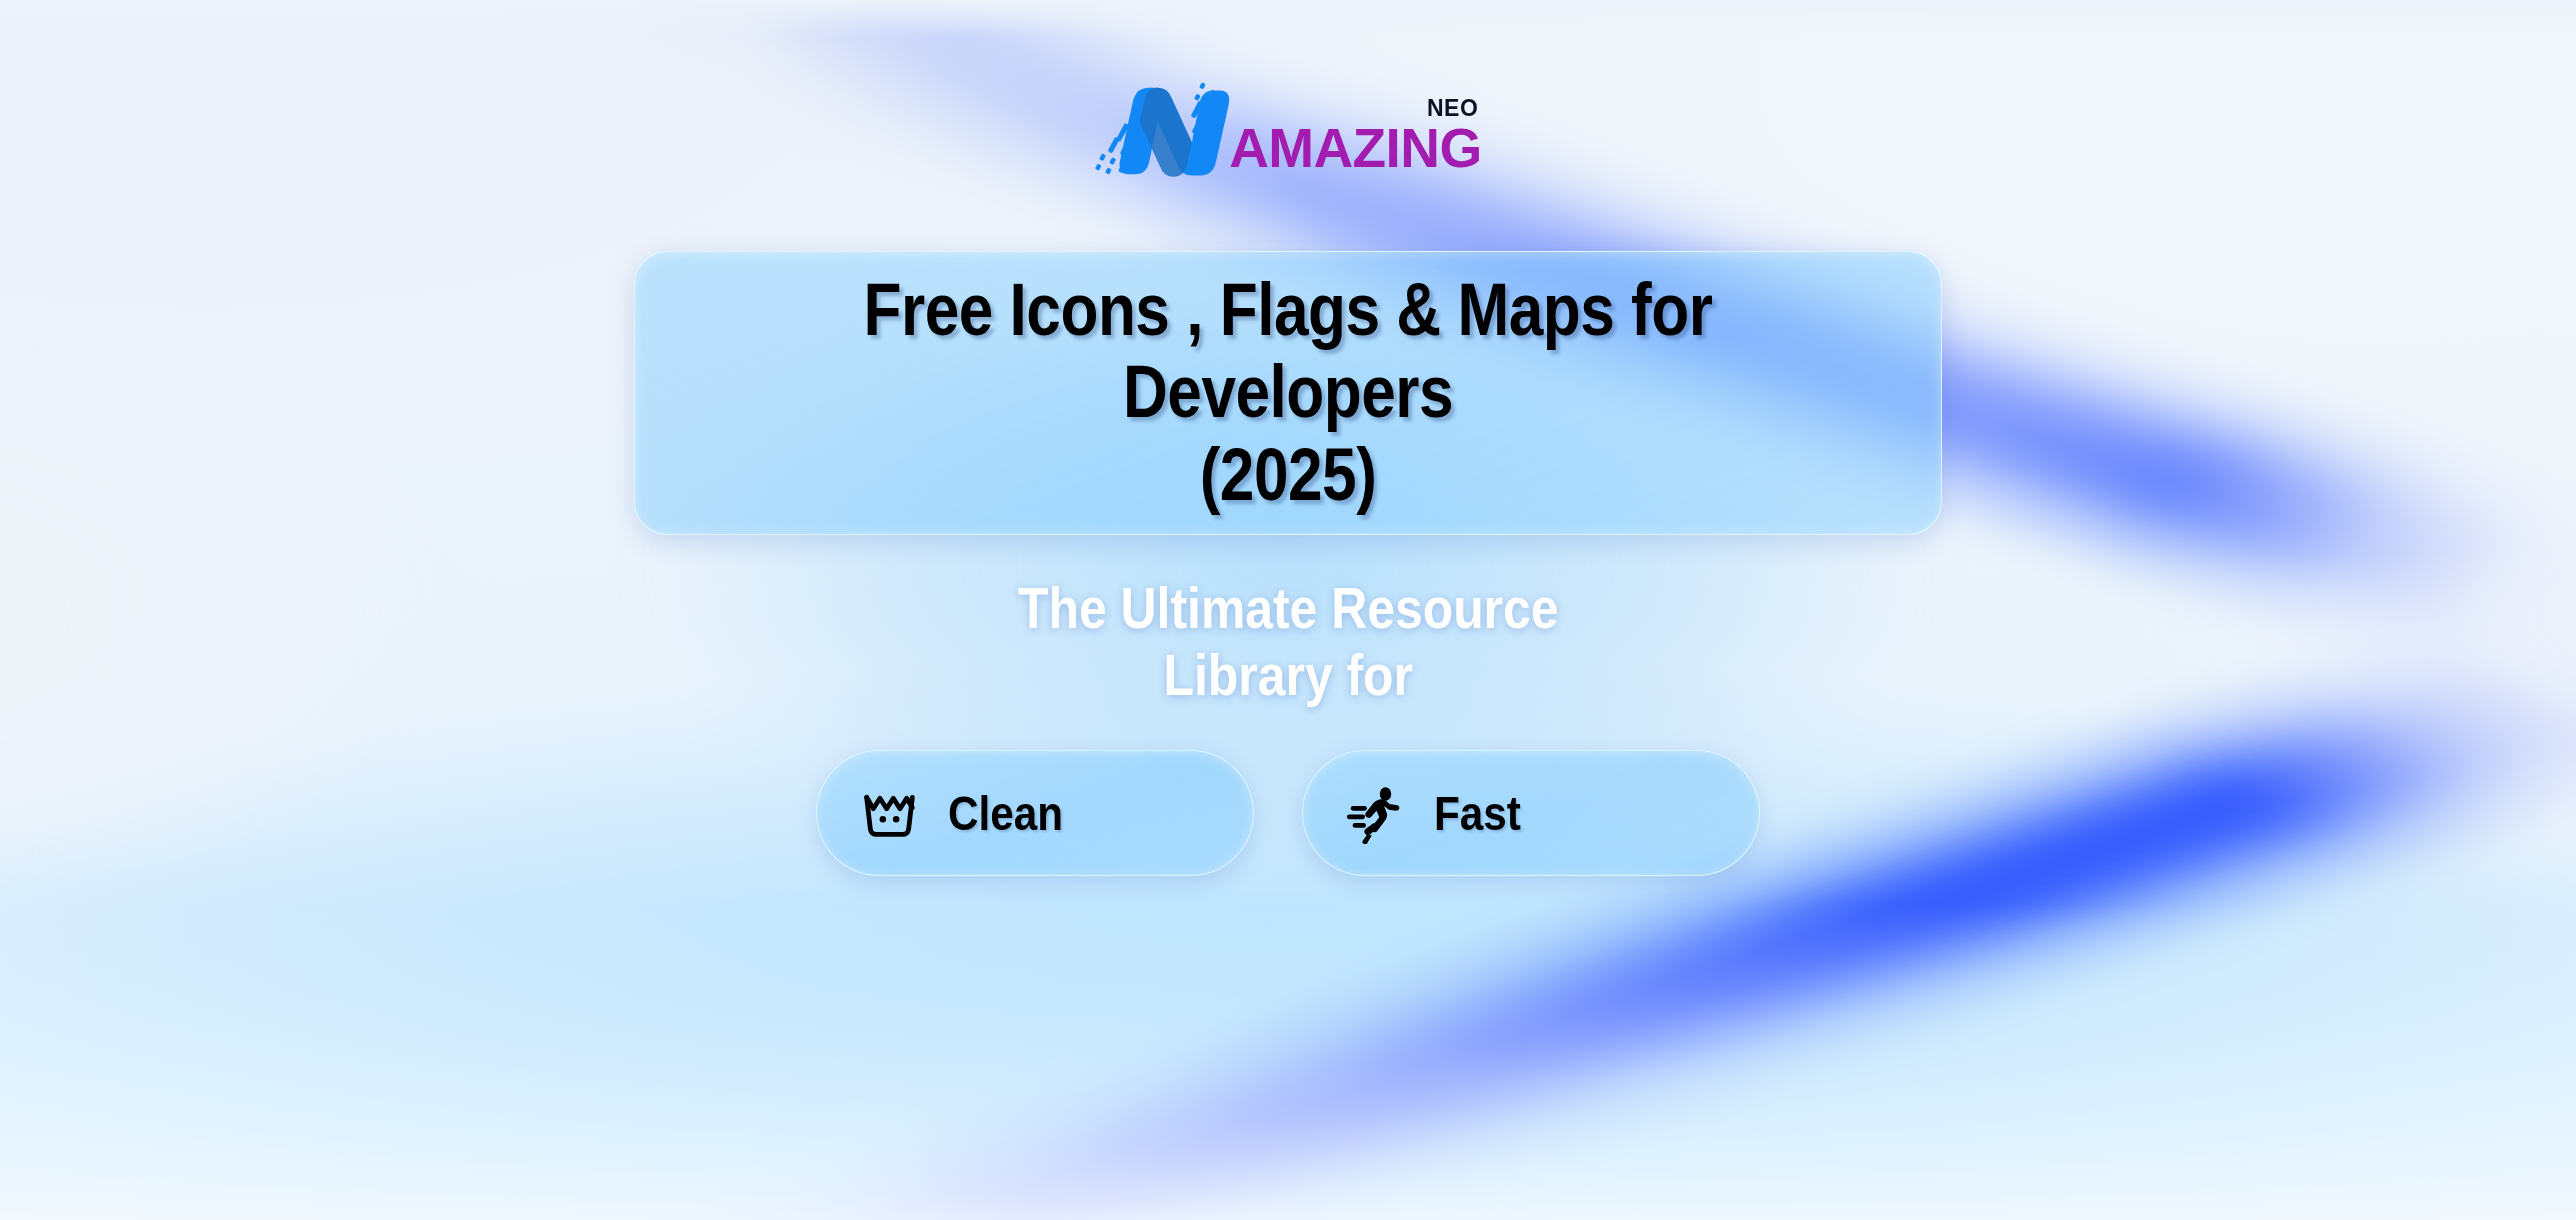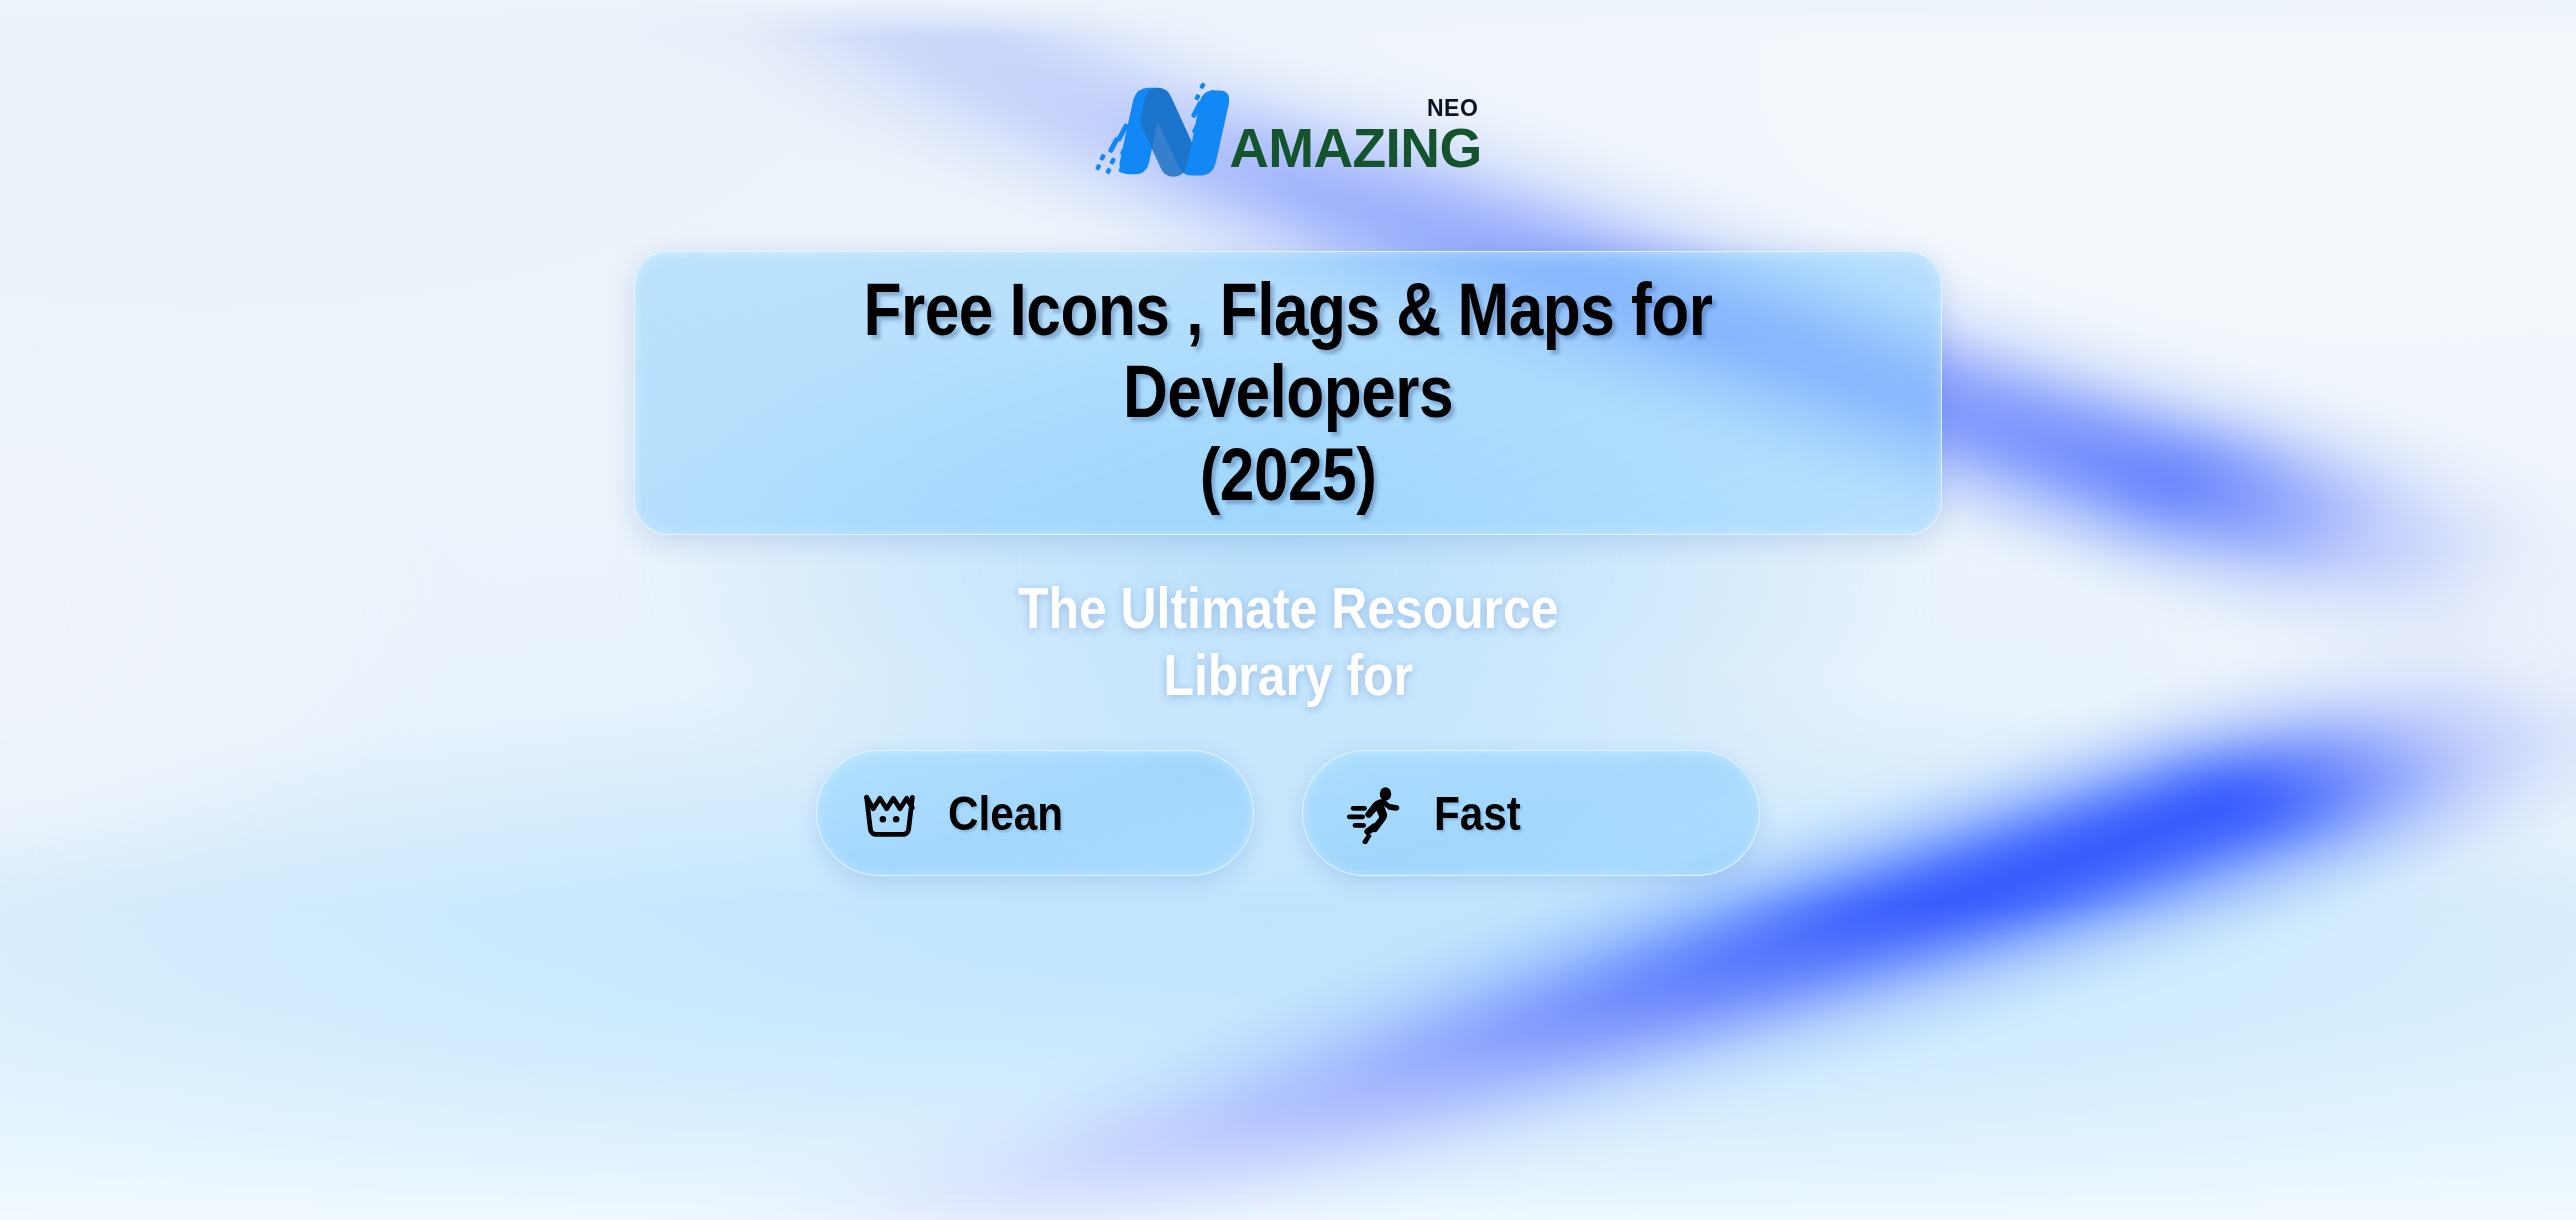--- a/index.html
+++ b/index.html
@@ -111,21 +111,21 @@
   }
   .logo-mark{ width:136px; height:102px; display:block; }
   .logo-text{ position:relative; display:block; margin-left:-3.8px; padding-bottom:2.5px; }
   .logo-neo{
     position:absolute; right:3px; top:-27px;
     font-size:23px; font-weight:700; letter-spacing:0.6px;
     color:#0d1122; font-family:"Liberation Sans", sans-serif;
   }
   .logo-amazing{
     font-size:55px; font-weight:700; letter-spacing:-0.6px;
-    color:#14532d; line-height:.95;
+    color:#a21caf; line-height:.95;
     font-family:"Liberation Sans", sans-serif;
   }
 
   
   .title-card{
     margin-top:74px;
     width:1308px; min-height:189px;
     border-radius:34px;
     background:linear-gradient(160deg, rgba(156,215,255,.62) 0%, rgba(126,202,253,.50) 48%, rgba(150,212,255,.58) 100%);
     border:1.3px solid rgba(226,250,255,.92);

